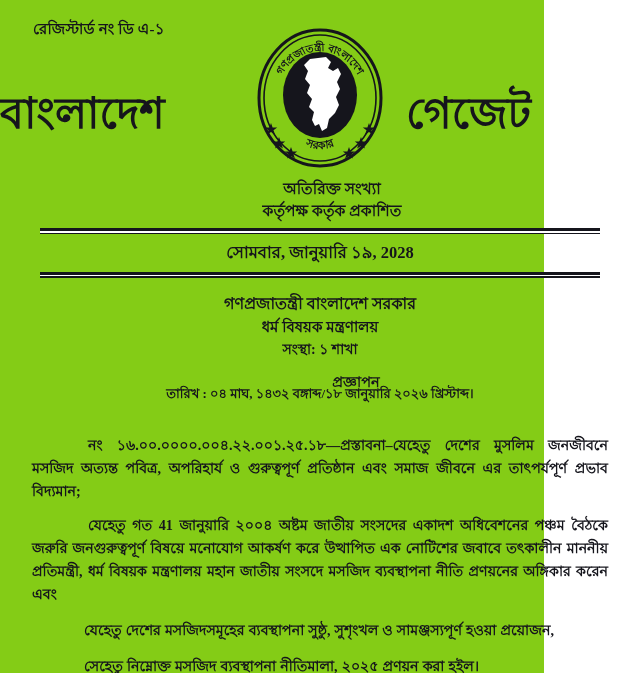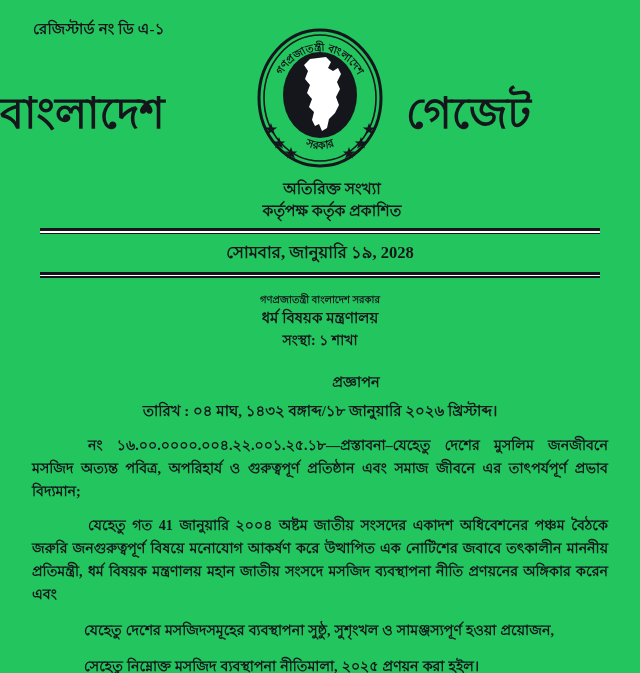--- a/index.html
+++ b/index.html
@@ -11,26 +11,26 @@
   body {
     width: 640px;
     height: 673px;
     overflow: hidden;
     font-family: "Liberation Serif", "DejaVu Serif", serif;
     color: #15151c;
     position: relative;
   }
 
   .page {
-    width: 640px;
+    width: 544px;
     height: 673px;
     box-sizing: border-box;
     padding: 0;
     position: relative;
-    background: #22c55e;
+    background: #84cc16;
   }
 
   
   .reg-line {
     position: absolute;
     top: 17px;
     left: 33px;
     font-size: 15px;
     font-weight: 700;
     letter-spacing: .2px;
@@ -119,21 +119,21 @@
 
   
   .gov-block {
     position: absolute;
     top: 292px;
     left: 0;
     width: 640px;
     text-align: center;
   }
   .gov-block .g1 {
-    font-size: 10px;
+    font-size: 16px;
     font-weight: 700;
     line-height: 1.52;
   }
   .gov-block .g2 {
     font-size: 15px;
     font-weight: 700;
     line-height: 1.52;
   }
   .gov-block .g3 {
     font-size: 14px;
@@ -147,25 +147,25 @@
     left: 0;
     width: 640px;
     text-align: center;
     font-size: 14.5px;
     font-weight: 700;
     margin-left: 36px;
   }
 
   .notice-date {
     position: absolute;
-    top: 399px;
-    left: 0;
-    width: 640px;
-    text-align: center;
-    font-size: 15px;
+    top: 384px;
+    left: 0;
+    width: 640px;
+    text-align: center;
+    font-size: 13px;
     font-weight: 700;
   }
 
   
   .body-copy {
     position: absolute;
     top: 434px;
     left: 32px;
     width: 576px;
   }

